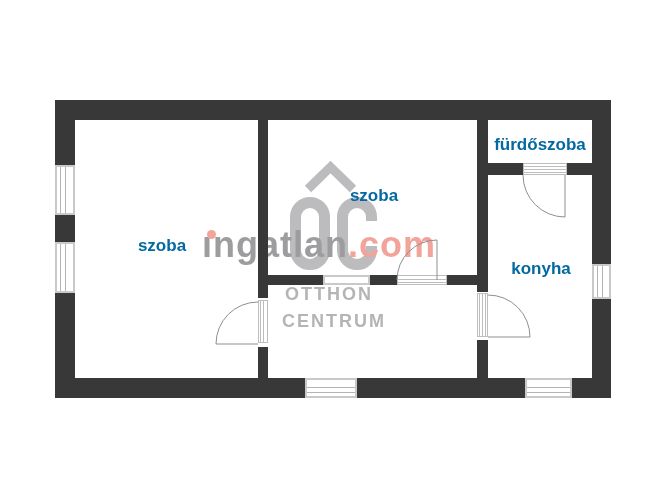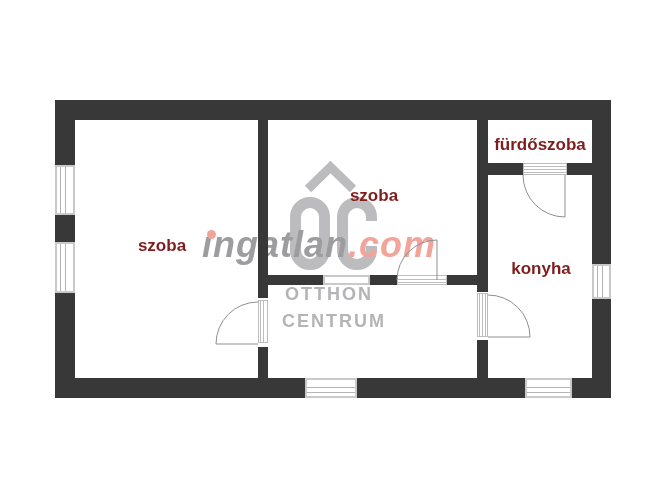--- a/index.html
+++ b/index.html
@@ -6,21 +6,21 @@
   .page{position:relative;width:666px;height:500px;background:#ffffff;overflow:hidden;
         font-family:"Liberation Sans",sans-serif;}
   
   .wm{position:absolute;z-index:1;}
   .wm-logo-svg{left:0;top:0;width:666px;height:500px;pointer-events:none;}
   .wm-line{position:absolute;transform:translate(-50%,-50%);color:#b4b4b6;
            font-weight:600;font-size:18px;letter-spacing:2px;white-space:nowrap;}
   .wm-line1{left:329px;top:294px;}
   .wm-line2{left:334px;top:321px;}
   .brand{position:absolute;left:202px;top:227px;font-weight:700;font-size:36px;
-         line-height:36px;letter-spacing:1px;color:#9d9da0;white-space:nowrap;font-style:italic;}
+         line-height:36px;letter-spacing:1px;color:#9d9da0;white-space:nowrap;}
   .brand .tld{color:#f2a49a;}
   .brand-dot{position:absolute;left:207px;top:230px;width:9px;height:9px;
              border-radius:50%;background:#f2a49a;}
   
   .wall{position:absolute;background:#383838;z-index:2;}
   .window,.dframe{position:absolute;background-color:#ffffff;box-sizing:border-box;z-index:3;}
   .window{border:2px solid #c9c9c9;}
   .dframe{border:1px solid #bdbdbd;}
   .win-v{padding:0 3px;
     background-image:repeating-linear-gradient(90deg,#b4b4b4 0 1px,#ffffff 1px 5px);
@@ -28,21 +28,21 @@
   .win-h{padding:3px 0;
     background-image:repeating-linear-gradient(0deg,#b4b4b4 0 1px,#ffffff 1px 5px);
     background-origin:content-box;background-clip:content-box;}
   .df-v{padding:0 1px;
     background-image:repeating-linear-gradient(90deg,#bdbdbd 0 1px,#ffffff 1px 3px);
     background-origin:content-box;background-clip:content-box;}
   .df-h{padding:1px 0;
     background-image:repeating-linear-gradient(0deg,#bdbdbd 0 1px,#ffffff 1px 3px);
     background-origin:content-box;background-clip:content-box;}
   .room-label{position:absolute;transform:translate(-50%,-50%);z-index:4;
-              color:#7f1d1d;font-weight:600;font-size:17px;white-space:nowrap;}
+              color:#0369a1;font-weight:600;font-size:17px;white-space:nowrap;}
   .doors-svg{position:absolute;left:0;top:0;width:666px;height:500px;z-index:5;pointer-events:none;}
 </style>
 </head>
 <body>
 
 <div class="page">
 
   <svg class="wm wm-logo-svg" viewBox="0 0 666 500">
     <path d="M308,189 L330.5,167 L353,189" fill="none" stroke="#bcbcbe" stroke-width="9"></path>
     <rect x="295.5" y="202.5" width="29" height="62" rx="14.5" fill="none" stroke="#bcbcbe" stroke-width="11"></rect>

